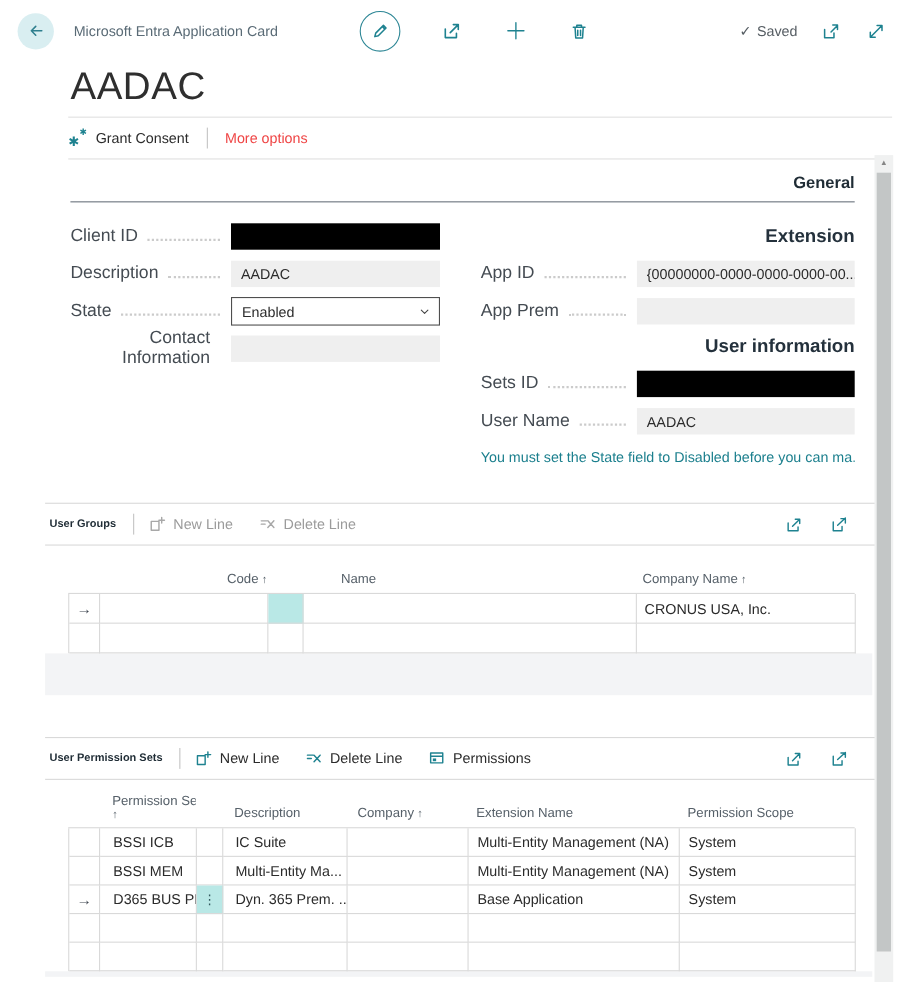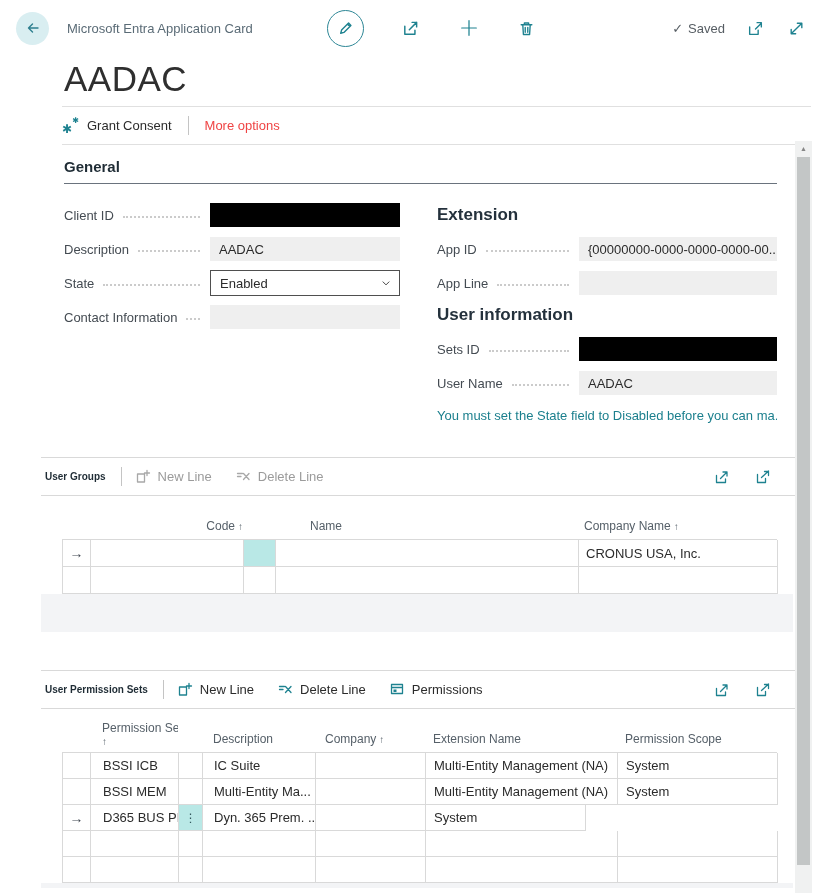--- a/index.html
+++ b/index.html
@@ -27,27 +27,27 @@
   .actionbar { margin-left: 62px; height: 37px; display: flex; align-items: center; }
   .ab-btn { display: flex; align-items: center; gap: 8px; background: none; border: none; cursor: pointer;
             font-family: inherit; font-size: 13px; color: #2b2b2b; }
   .sparkles { position: relative; width: 17px; height: 16px; }
   .sparkles .s1 { position: absolute; left: 0; bottom: -2px; font-size: 12px; color: #1e8290; }
   .sparkles .s2 { position: absolute; right: 0; top: -2px; font-size: 8px; color: #1e8290; }
   .vsep { width: 1px; height: 19px; background: #c4c4c4; margin: 0 16px; }
   .more-options { font-size: 13px; color: #ef4444; background: none; border: none; cursor: pointer; font-family: inherit; }
 
   
-  .general { margin: 0 44px 0 64px; height: 312px; }
+  .general { margin: 0 44px 0 64px; height: 312px; text-align: right; }
   .sec-title { font-size: 15px; font-weight: bold; color: #1f2c35; padding: 13px 0 8px; border-bottom: 1px solid #6a737d; }
   .fgrid { display: flex; margin-top: 19px; }
   .fcol-left { width: 336px; margin-right: 37px; flex: 0 0 auto; }
   .fcol-right { width: 340px; flex: 0 0 auto; }
   .frow { display: flex; align-items: center; height: 24px; margin-bottom: 10px; }
-  .flabel { width: 146px; flex: 0 0 auto; display: flex; font-size: 13px; color: #444b52; }
+  .flabel { width: 146px; flex: 0 0 auto; display: flex; font-size: 16px; color: #444b52; }
   .fcol-right .flabel { width: 142px; }
   .dots { flex: 1; border-bottom: 2px dotted #cbcbcb; margin: 0 10px 5px 9px; align-self: flex-end; }
   .fval { flex: 1; height: 24px; background: #efefef; display: flex; align-items: center;
           padding: 0 9px; font-size: 13px; color: #2b2b2b; overflow: hidden; white-space: nowrap; }
   .fval.redacted { background: #000; }
   .fval.select { background: #fff; border: 1px solid #4f4f4f; height: 26px; justify-content: space-between; padding-right: 7px; cursor: pointer; }
   .grp-head { font-size: 17px; font-weight: bold; color: #24313c; margin: 2px 0 12px; }
   .grp-head.second { margin-top: 9px; }
   .note-link { color: #1b7f8d; font-size: 13px; margin-top: 13px; white-space: nowrap; overflow: hidden; cursor: pointer; }
 
@@ -234,21 +234,21 @@
       <div class="grp-head">Extension</div>
       <div class="frow">
         <div class="flabel">
           <span>App ID</span>
             <span class="dots"></span>
         </div>
         <div class="fval">{00000000-0000-0000-0000-00...</div>
       </div>
       <div class="frow">
         <div class="flabel">
-          <span>App Line</span>
+          <span>App Prem</span>
             <span class="dots"></span>
         </div>
         <div class="fval"></div>
       </div>
       <div class="grp-head second">User information</div>
       <div class="frow">
         <div class="flabel">
           <span>Sets ID</span>
             <span class="dots"></span>
         </div>
@@ -427,20 +427,21 @@
         <div class="td p-comp"></div>
         <div class="td p-ext">Multi-Entity Management (NA)</div>
         <div class="td p-scope">System</div>
       </div>
       <div class="tr">
         <div class="td marker p-arrow">→</div>
         <div class="td p-set">D365 BUS PR...</div>
         <div class="td p-assist assist-on">⋮</div>
         <div class="td p-desc">Dyn. 365 Prem. ...</div>
         <div class="td p-comp"></div>
+        <div class="td p-ext">Base Application</div>
         <div class="td p-scope">System</div>
       </div>
       <div class="tr">
         <div class="td marker p-arrow"></div>
         <div class="td p-set"></div>
         <div class="td p-assist"></div>
         <div class="td p-desc"></div>
         <div class="td p-comp"></div>
         <div class="td p-ext"></div>
         <div class="td p-scope"></div>

